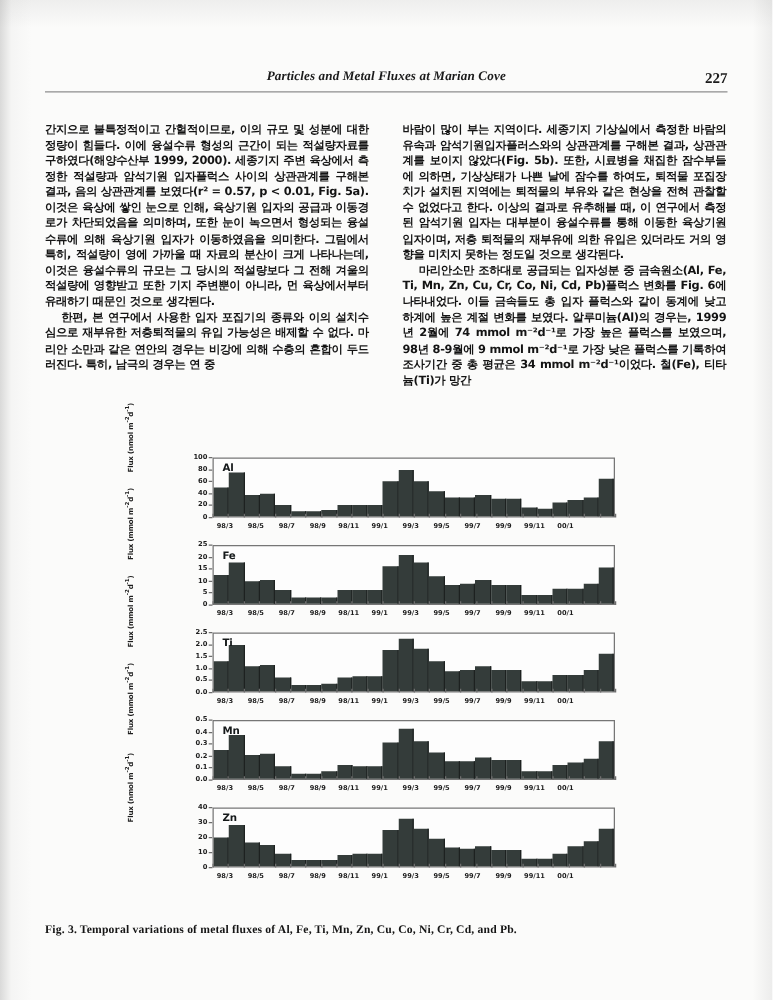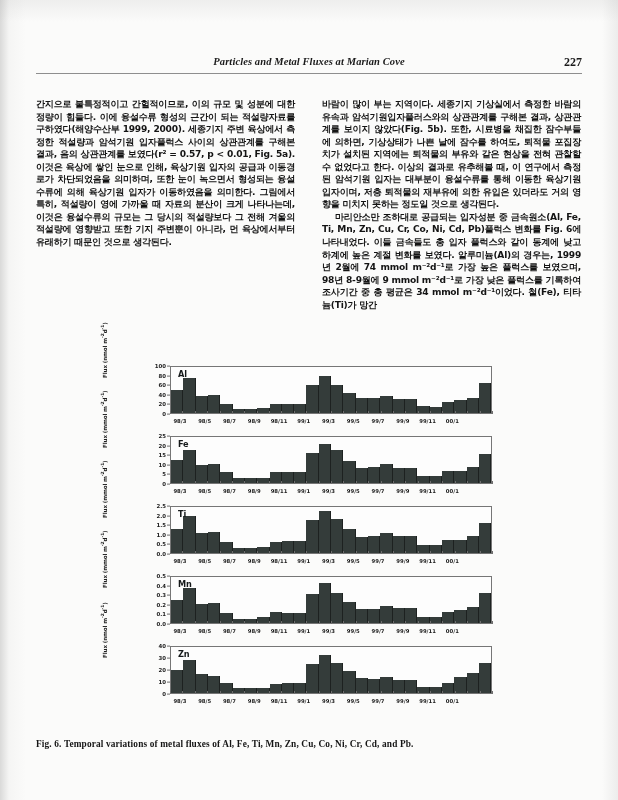--- a/index.html
+++ b/index.html
@@ -231,20 +231,21 @@
   <div id="sheet">
 
     <div class="runhead">
       <div class="runhead-title">Particles and Metal Fluxes at Marian Cove</div>
       <div class="runhead-page">227</div>
       <div class="runhead-rule"></div>
     </div>
 
     <div class="col col-left">
       <p>간지으로 불특정적이고 간헐적이므로, 이의 규모 및 성분에 대한 정량이 힘들다. 이에 융설수류 형성의 근간이 되는 적설량자료를 구하였다(해양수산부 1999, 2000). 세종기지 주변 육상에서 측정한 적설량과 암석기원 입자플럭스 사이의 상관관계를 구해본 결과, 음의 상관관계를 보였다(r² = 0.57, p &lt; 0.01, Fig. 5a). 이것은 육상에 쌓인 눈으로 인해, 육상기원 입자의 공급과 이동경로가 차단되었음을 의미하며, 또한 눈이 녹으면서 형성되는 융설수류에 의해 육상기원 입자가 이동하였음을 의미한다. 그림에서 특히, 적설량이 영에 가까울 때 자료의 분산이 크게 나타나는데, 이것은 융설수류의 규모는 그 당시의 적설량보다 그 전해 겨울의 적설량에 영향받고 또한 기지 주변뿐이 아니라, 먼 육상에서부터 유래하기 때문인 것으로 생각된다.</p>
+      <p class="indent">한편, 본 연구에서 사용한 입자 포집기의 종류와 이의 설치수심으로 재부유한 저층퇴적물의 유입 가능성은 배제할 수 없다. 마리안 소만과 같은 연안의 경우는 비강에 의해 수층의 혼합이 두드러진다. 특히, 남극의 경우는 연 중</p>
     </div>
 
     <div class="col col-right">
       <p>바람이 많이 부는 지역이다. 세종기지 기상실에서 측정한 바람의 유속과 암석기원입자플러스와의 상관관계를 구해본 결과, 상관관계를 보이지 않았다(Fig. 5b). 또한, 시료병을 채집한 잠수부들에 의하면, 기상상태가 나쁜 날에 잠수를 하여도, 퇴적물 포집장치가 설치된 지역에는 퇴적물의 부유와 같은 현상을 전혀 관찰할 수 없었다고 한다. 이상의 결과로 유추해볼 때, 이 연구에서 측정된 암석기원 입자는 대부분이 융설수류를 통해 이동한 육상기원 입자이며, 저층 퇴적물의 재부유에 의한 유입은 있더라도 거의 영향을 미치지 못하는 정도일 것으로 생각된다.</p>
       <p class="indent">마리안소만 조하대로 공급되는 입자성분 중 금속원소(Al, Fe, Ti, Mn, Zn, Cu, Cr, Co, Ni, Cd, Pb)플럭스 변화를 Fig. 6에 나타내었다. 이들 금속들도 총 입자 플럭스와 같이 동계에 낮고 하계에 높은 계절 변화를 보였다. 알루미늄(Al)의 경우는, 1999년 2월에 74 mmol m⁻²d⁻¹로 가장 높은 플럭스를 보였으며, 98년 8-9월에 9 mmol m⁻²d⁻¹로 가장 낮은 플럭스를 기록하여 조사기간 중 총 평균은 34 mmol m⁻²d⁻¹이었다. 철(Fe), 티타늄(Ti)가 망간</p>
     </div>
 
     <div id="figure">
         <div class="panel" style="top: 0px;">
           <div class="ylabel">Flux (nmol m<sup>-2</sup>d<sup>-1</sup>)</div>
@@ -684,16 +685,16 @@
             <div class="xtick-label" style="left: 158.523px;">99/3</div>
             <div class="xtick-label" style="left: 183.292px;">99/5</div>
             <div class="xtick-label" style="left: 208.062px;">99/7</div>
             <div class="xtick-label" style="left: 232.831px;">99/9</div>
             <div class="xtick-label" style="left: 257.6px;">99/11</div>
             <div class="xtick-label" style="left: 282.369px;">00/1</div>
           </div>
         </div>
       </div>
 
-    <div id="caption">Fig. 6. Temporal variations of metal fluxes of Al, Fe, Ti, Mn, Zn, Cu, Co, Ni, Cr, Cd, and Pb.</div>
+    <div id="caption">Fig. 3. Temporal variations of metal fluxes of Al, Fe, Ti, Mn, Zn, Cu, Co, Ni, Cr, Cd, and Pb.</div>
 
   </div>
 </div>
 
 </body></html>

